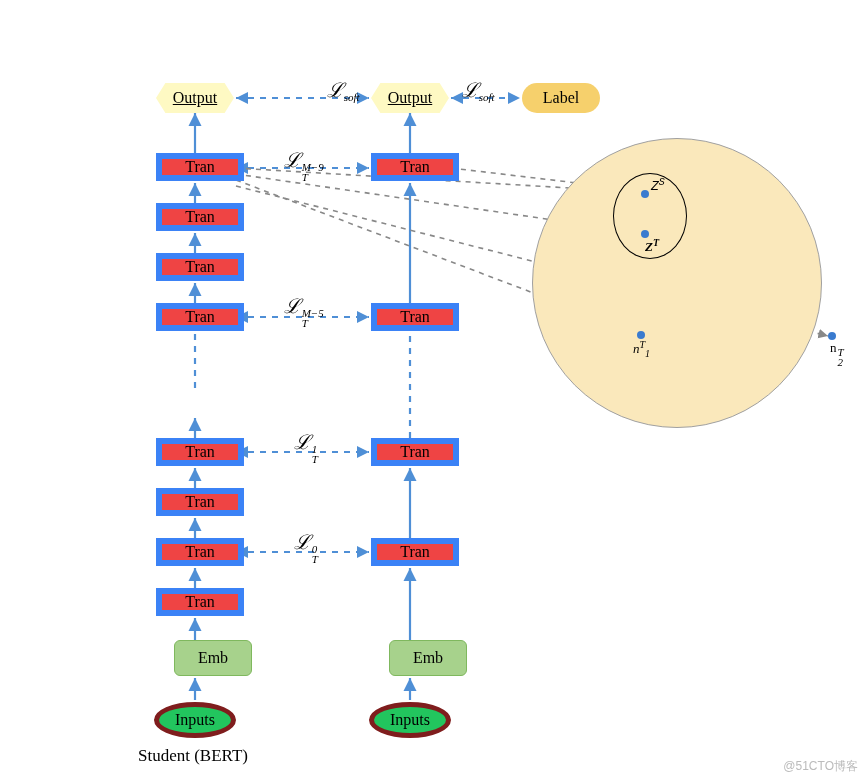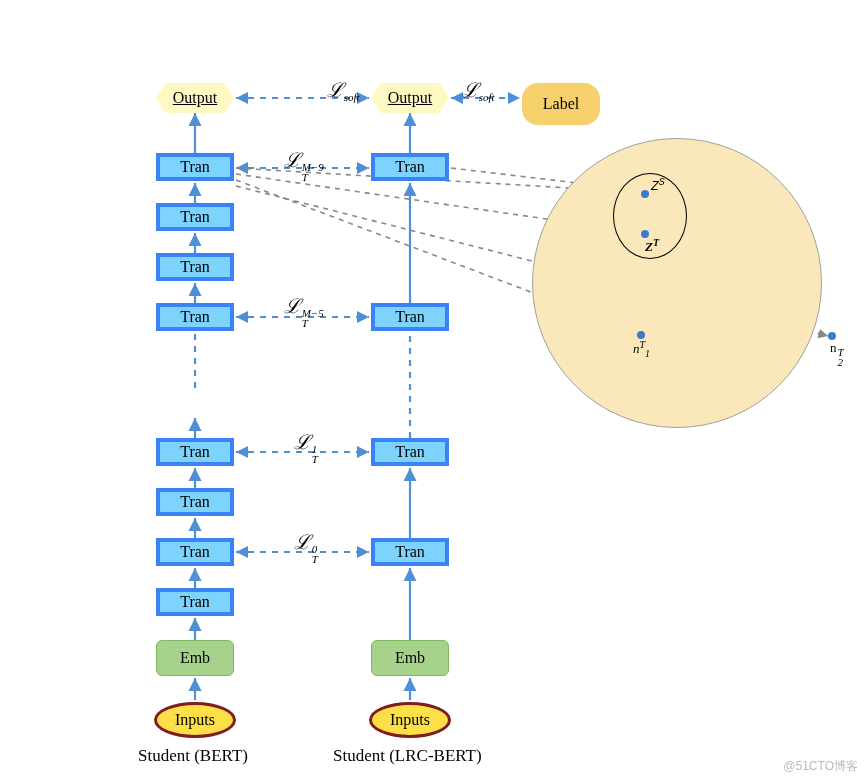--- a/index.html
+++ b/index.html
@@ -17,44 +17,44 @@
     display: flex;
     align-items: center;
     justify-content: center;
     font-size: 16px;
     color: #000;
   }
   .emb-block {
     background: #a7d28c;
     border: 1px solid #7fb85e;
     border-radius: 6px;
-    width: 78px; height: 36px;
+    width: 78px; height: 36px; margin-left: 18px;
   }
   .tran-block {
-    background: #7dd3fc;
-    border: 4px solid #3b82f6;
-    width: 78px; height: 28px;
+    background: #ef4444;
+    border: 6px solid #3b82f6;
+    width: 88px; height: 28px;
   }
   .inputs-block {
-    background: #fde047;
-    border: 3px solid #7f1d1d;
+    background: #22c55e;
+    border: 5px solid #7f1d1d;
     border-radius: 50% / 50%;
     width: 82px; height: 36px;
   }
   .output-block {
     background: #fef9c3;
     width: 78px; height: 30px;
     clip-path: polygon(12% 0, 88% 0, 100% 50%, 88% 100%, 12% 100%, 0 50%);
     color: #000;
     text-decoration: underline;
   }
   .label-block {
     background: #f6d06c;
     border-radius: 16px;
-    width: 78px; height: 42px; font-family: Liberation Serif, serif;
+    width: 78px; height: 30px; font-family: Liberation Serif, serif;
   }
   .footer-label {
     position: absolute;
     font-size: 17px;
     color: #000;
   }
   .watermark {
     position: absolute;
     right: 6px;
     bottom: 4px;
@@ -192,21 +192,20 @@
     </div>
   <div class="block tran-block" style="left:371px; top:303px;">
       <span>Tran</span>
     </div>
   <div class="block tran-block" style="left:371px; top:153px;">
       <span>Tran</span>
     </div>
   <div class="block output-block" style="left:371px; top:83px;">
       <span>Output</span>
     </div>
-  <div class="footer-label" style="left:333px; top:746px;">Student (LRC-BERT)</div>
 
   <div class="block label-block" style="left:522px; top:83px;">
       <span>Label</span>
     </div>
 
   <div class="loss-label" style="left:283px; top:76px;margin-left:44px;"><span class="script">ℒ</span><sub>soft</sub></div>
   <div class="loss-label" style="left:462px; top:76px;"><span class="script">ℒ</span><sub>soft</sub></div>
   <div class="loss-label" style="left:284px; top:146px;"><span class="script">ℒ</span><span class="supsub">
         <sup>M−9</sup>
         <sub>T</sub>

